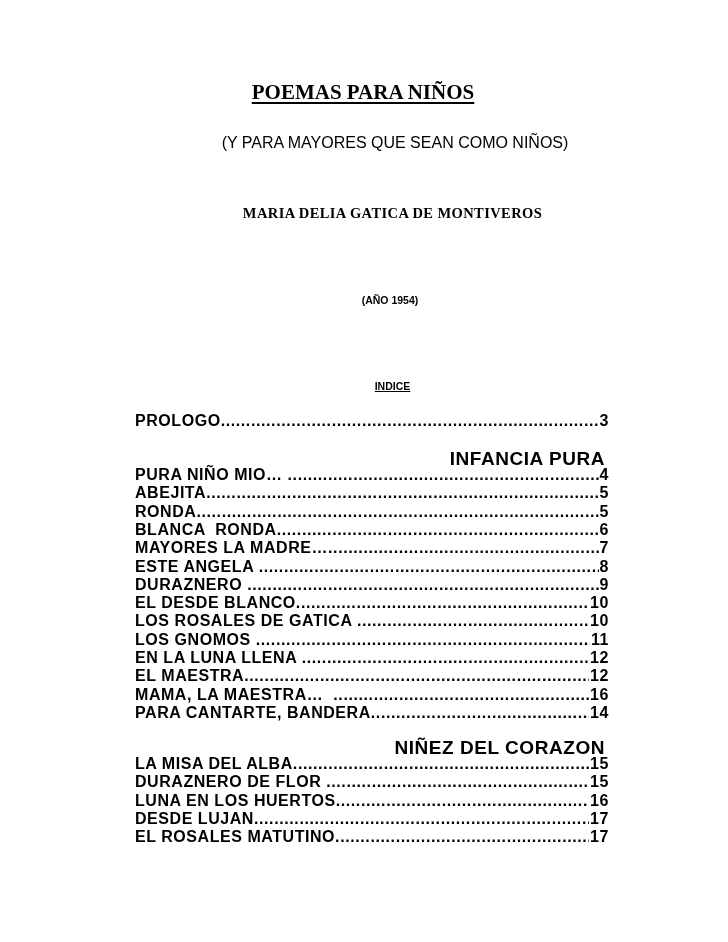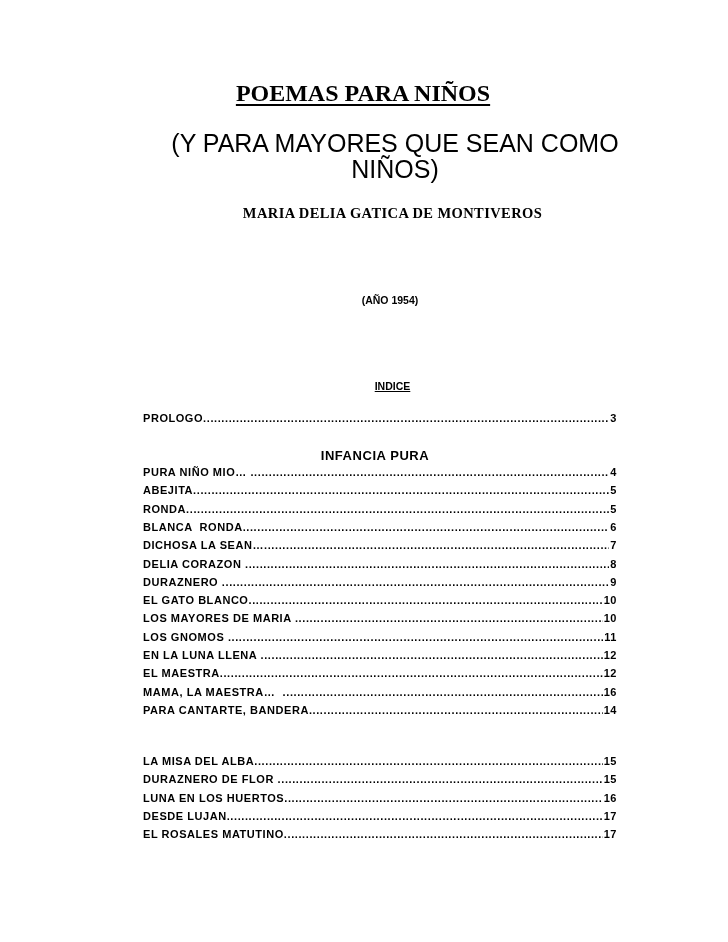--- a/index.html
+++ b/index.html
@@ -1,49 +1,49 @@
 <!DOCTYPE html>
 <html><head>
   <meta charset="utf-8">
   <style>
     html, body { margin: 0; padding: 0; background: #ffffff; }
     body { width: 728px; height: 942px; position: relative; overflow: hidden; color: #000; }
     .abs { position: absolute; white-space: nowrap; }
     .title {
       left: 0; width: 728px; top: 80px; text-align: center;
-      font-family: "Liberation Serif", serif; font-weight: bold; font-size: 24px;
+      font-family: "Liberation Serif", serif; font-weight: bold; font-size: 21px;
     }
     .title span { text-decoration: underline; text-decoration-thickness: 2px; text-underline-offset: 3px; margin-left: -2px; }
     .subtitle {
       left: 160px; width: 470px; top: 130px; text-align: center;
-      font-family: "Liberation Sans", sans-serif; font-size: 25px; line-height: 26px; white-space: normal;
+      font-family: "Liberation Sans", sans-serif; font-size: 16px; line-height: 26px; white-space: normal;
     }
     .author {
       left: 0; width: 785px; top: 205px; text-align: center;
       font-family: "Liberation Serif", serif; font-weight: bold; font-size: 14.5px; letter-spacing: 0.4px;
     }
     .year {
       left: 0; width: 780px; top: 294px; text-align: center;
       font-family: "Liberation Sans", sans-serif; font-weight: bold; font-size: 10.5px;
     }
     .indice {
       left: 0; width: 785px; top: 380px; text-align: center;
       font-family: "Liberation Sans", sans-serif; font-weight: bold; font-size: 10.5px; text-decoration: underline;
     }
     .toc { position: absolute; left: 127px; width: 474px; top: 0; height: 942px; }
     .row {
-      position: absolute; left: 16px; width: 474px; height: 18px; display: flex; align-items: flex-start;
-      font-family: "Liberation Sans", sans-serif; font-weight: bold; font-size: 11px; letter-spacing: 0.55px;
+      position: absolute; left: 8px; width: 474px; height: 18px; display: flex; align-items: flex-start;
+      font-family: "Liberation Sans", sans-serif; font-weight: bold; font-size: 16px; letter-spacing: 0.55px;
     }
     .row .t { white-space: pre; }
     .row .dots { flex: 1; overflow: hidden; white-space: nowrap; letter-spacing: 0.6px; font-weight: bold; }
     .row .p { white-space: nowrap; padding-left: 1px; }
     .section {
-      position: absolute; left: 11px; width: 474px; text-align: center;
-      font-family: "Liberation Sans", sans-serif; font-weight: bold; font-size: 13px; letter-spacing: 0.55px;
+      position: absolute; left: 4px; width: 474px; text-align: right;
+      font-family: "Liberation Sans", sans-serif; font-weight: bold; font-size: 19px; letter-spacing: 0.55px;
     }
   </style>
 </head>
 <body>
 
 <div class="abs title"><span>POEMAS PARA NIÑOS</span></div>
 <div class="abs subtitle">(Y PARA MAYORES QUE SEAN COMO NIÑOS)</div>
 <div class="abs author">MARIA DELIA GATICA DE MONTIVEROS</div>
 <div class="abs year">(AÑO 1954)</div>
 <div class="abs indice">INDICE</div>
@@ -71,41 +71,41 @@
       <span class="t">RONDA</span>
       <span class="dots">........................................................................................................................................................................................................</span>
       <span class="p">5</span>
     </div>
   <div class="row" style="top:520.9px">
       <span class="t">BLANCA  RONDA</span>
       <span class="dots">........................................................................................................................................................................................................</span>
       <span class="p">6</span>
     </div>
   <div class="row" style="top:539.2px">
-      <span class="t">DICHOSA LA SEAN…</span>
+      <span class="t">MAYORES LA MADRE…</span>
       <span class="dots">........................................................................................................................................................................................................</span>
       <span class="p">7</span>
     </div>
   <div class="row" style="top:557.5px">
-      <span class="t">DELIA CORAZON </span>
+      <span class="t">ESTE ANGELA </span>
       <span class="dots">........................................................................................................................................................................................................</span>
       <span class="p">8</span>
     </div>
   <div class="row" style="top:575.8px">
       <span class="t">DURAZNERO </span>
       <span class="dots">........................................................................................................................................................................................................</span>
       <span class="p">9</span>
     </div>
   <div class="row" style="top:594.1px">
-      <span class="t">EL GATO BLANCO</span>
+      <span class="t">EL DESDE BLANCO</span>
       <span class="dots">........................................................................................................................................................................................................</span>
       <span class="p">10</span>
     </div>
   <div class="row" style="top:612.4px">
-      <span class="t">LOS MAYORES DE MARIA </span>
+      <span class="t">LOS ROSALES DE GATICA </span>
       <span class="dots">........................................................................................................................................................................................................</span>
       <span class="p">10</span>
     </div>
   <div class="row" style="top:630.7px">
       <span class="t">LOS GNOMOS </span>
       <span class="dots">........................................................................................................................................................................................................</span>
       <span class="p">11</span>
     </div>
   <div class="row" style="top:649px">
       <span class="t">EN LA LUNA LLENA </span>
@@ -121,20 +121,21 @@
       <span class="t">MAMA, LA MAESTRA…  </span>
       <span class="dots">........................................................................................................................................................................................................</span>
       <span class="p">16</span>
     </div>
   <div class="row" style="top:703.9px">
       <span class="t">PARA CANTARTE, BANDERA</span>
       <span class="dots">........................................................................................................................................................................................................</span>
       <span class="p">14</span>
     </div>
 
+  <div class="section" style="top:737px">NIÑEZ DEL CORAZON</div>
 
   <div class="row" style="top:755px">
       <span class="t">LA MISA DEL ALBA</span>
       <span class="dots">........................................................................................................................................................................................................</span>
       <span class="p">15</span>
     </div>
   <div class="row" style="top:773.3px">
       <span class="t">DURAZNERO DE FLOR </span>
       <span class="dots">........................................................................................................................................................................................................</span>
       <span class="p">15</span>

